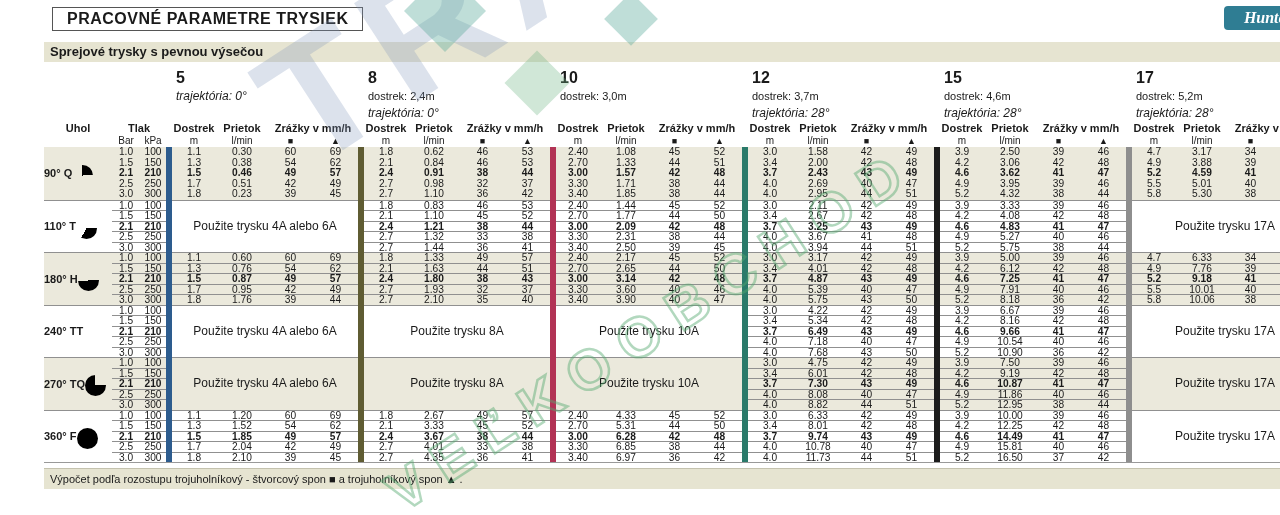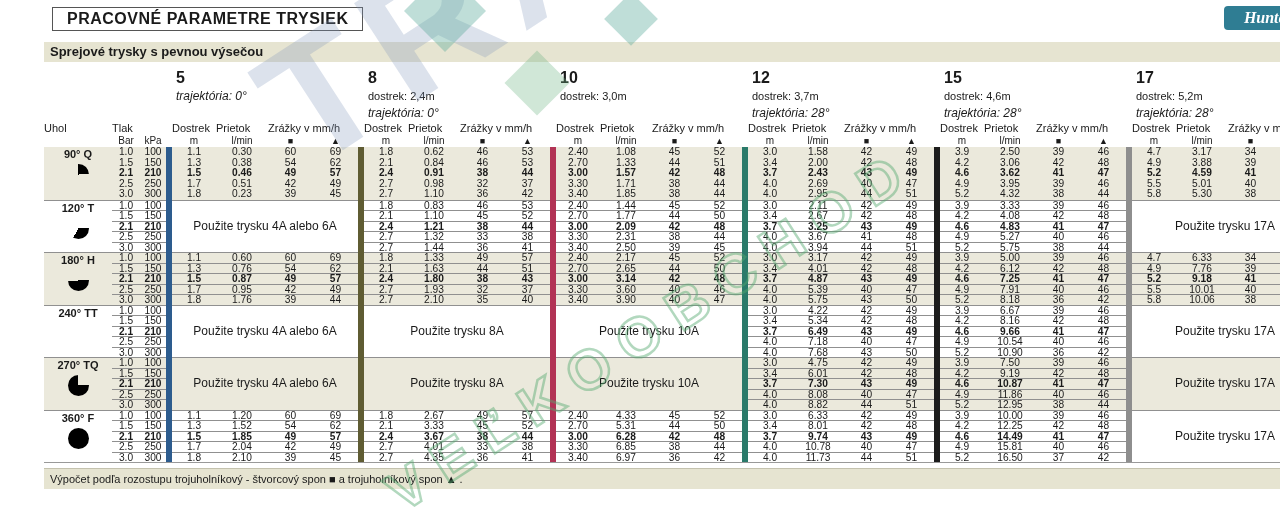--- a/index.html
+++ b/index.html
@@ -35,31 +35,31 @@
       6px 44px 52px 45px 45px
       6px 44px 52px 45px 45px
       6px 44px 52px 45px 45px
       6px;
   }
   #head-grid { margin-top:6px; }
   .nz-info { padding-left:10px; }
   .nz-num  { font-size:16px; font-weight:bold; line-height:20px; }
   .nz-dost { font-size:11px; line-height:17px; }
   .nz-traj { font-size:12px; font-style:italic; line-height:17px; }
-  .col-lab { font-size:11px; font-weight:normal; text-align:left; line-height:13px; }
+  .col-lab { font-size:11px; font-weight:bold; text-align:center; line-height:13px; }
   .col-unit{ font-size:10px; text-align:center; line-height:12px; }
   .sym { font-size:9px; }
   
   #body-grid { grid-auto-rows:10.5px; border-bottom:1px solid #999; }
   .c { font-size:10.2px; line-height:10.5px; text-align:center; white-space:nowrap; }
   .b { font-weight:bold; }
   .ge { background:#ebe9dc; }
   .go { background:#ffffff; }
   .gt { border-top:1px solid #909090; }
-  .uhol-cell { display:flex; flex-direction:column; align-items:center; padding-top:1px; }
+  .uhol-cell { display:flex; flex-direction:row; align-items:center; padding-top:1px; }
   .uhol-lab { font-size:11px; font-weight:bold; line-height:13px; }
   .sector { width:21px; height:21px; border-radius:50%; margin-top:3px; }
   .cbar { }
   .note-cell {
     display:flex; align-items:center; justify-content:center;
     font-size:12px; line-height:13px;
   }
   
   #footer {
     margin-top:5px; height:21px; background:#e6e4d1; border-top:1px solid #c4c2ae;
@@ -307,21 +307,21 @@
       <div class="c ge">51</div>
       <div class="c ge">5.2</div>
       <div class="c ge">4.32</div>
       <div class="c ge">38</div>
       <div class="c ge">44</div>
       <div class="c ge">5.8</div>
       <div class="c ge">5.30</div>
       <div class="c ge">38</div>
       <div class="c ge">44</div>
       <div class="c uhol-cell go gt" style="grid-row: span 5;">
-        <div class="uhol-lab">120° T</div>
+        <div class="uhol-lab">110° T</div>
         <div class="sector" style="background: conic-gradient(from 90deg, rgb(0, 0, 0) 0deg, rgb(0, 0, 0) 120deg, rgba(0, 0, 0, 0) 120deg, rgba(0, 0, 0, 0) 360deg);"></div>
       </div>
       <div class="c go gt">1.0</div>
       <div class="c go gt">100</div>
       <div class="c note-cell go gt" style="grid-area: span 5 / span 4;">Použite trysku 4A alebo 6A</div>
       <div class="c go gt">1.8</div>
       <div class="c go gt">0.83</div>
       <div class="c go gt">46</div>
       <div class="c go gt">53</div>
       <div class="c go gt">2.40</div>

